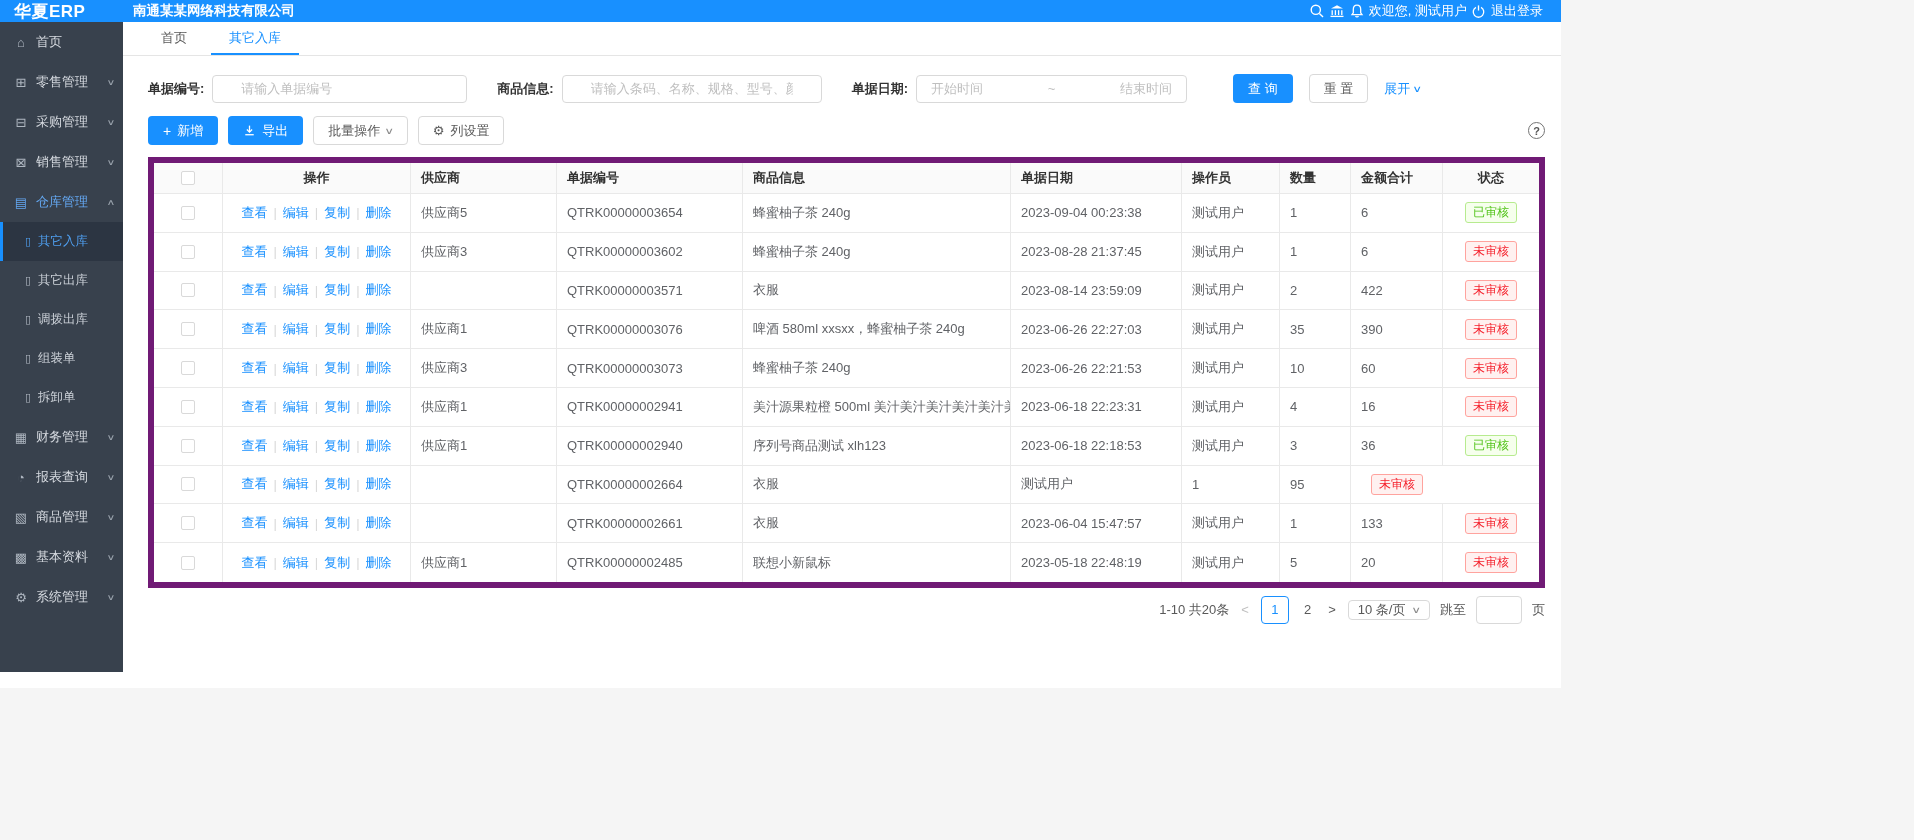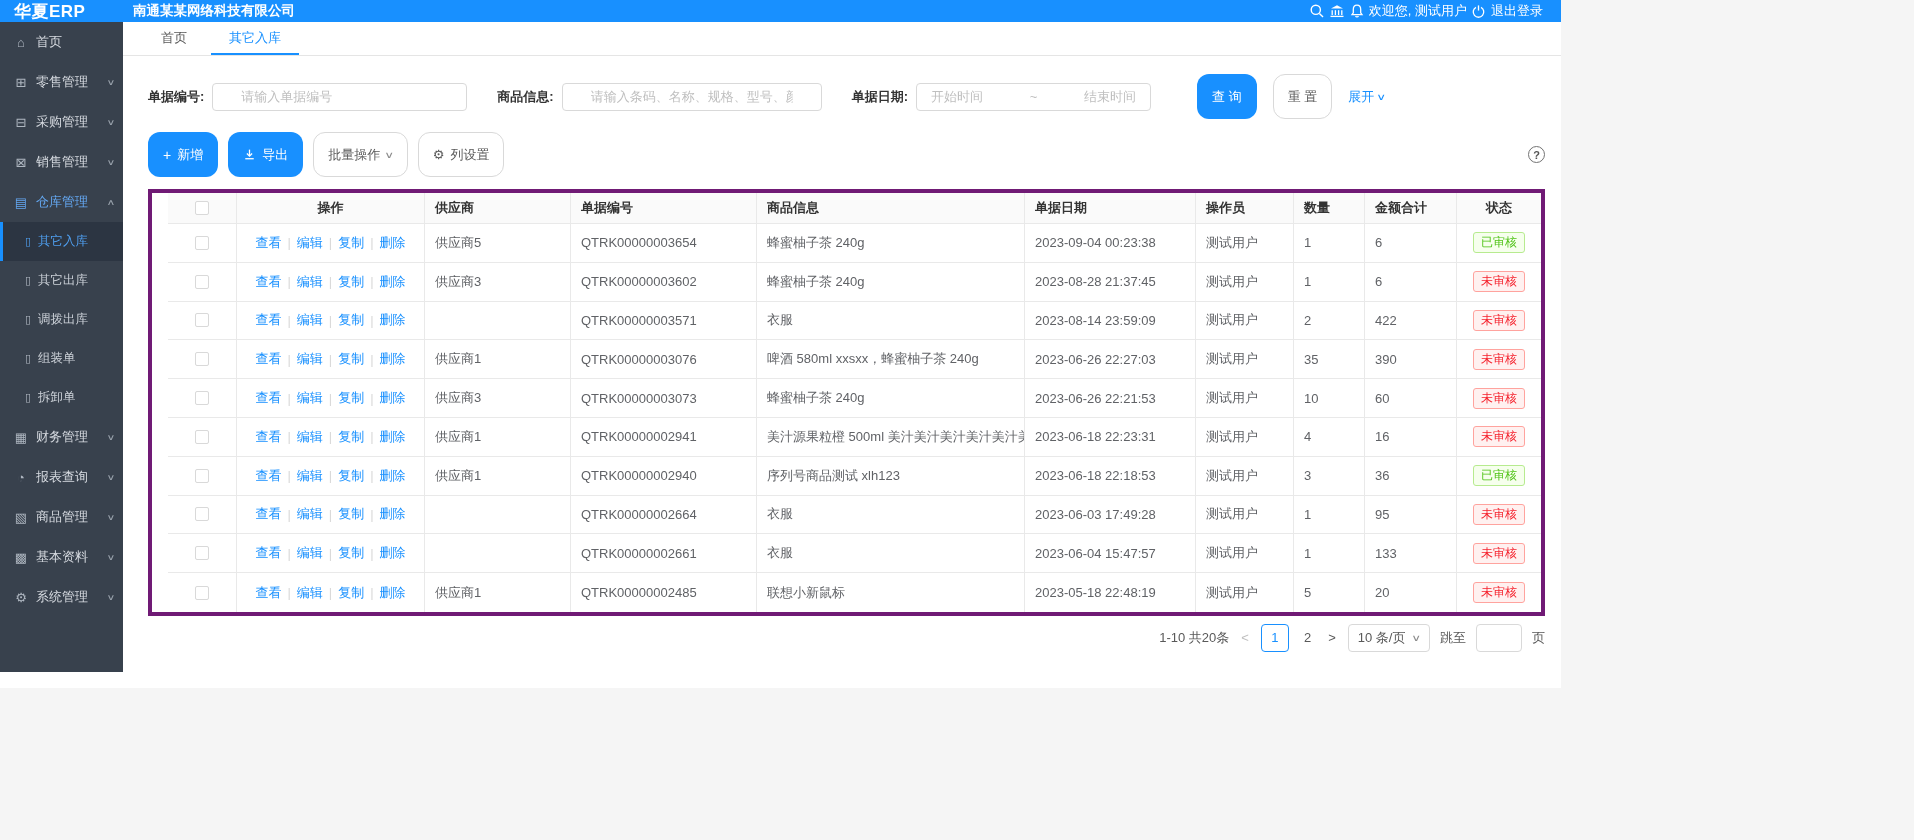--- a/index.html
+++ b/index.html
@@ -35,58 +35,58 @@
   .tab.active { color:#1890ff; border-bottom-color:#1890ff; }
   .content { padding:0 16px 0 25px; position:relative; }
 
   
   .filters { display:flex; align-items:center; margin-top:18px; font-size:13px; }
   .flabel { font-weight:bold; color:#333; margin-right:8px; white-space:nowrap; }
   .finput { height:28px; border:1px solid #d9d9d9; border-radius:4px; padding:0 28px; font-size:13px; color:#333; font-family:inherit; background:#fff; outline:none; }
   .finput::placeholder { color:#bfbfbf; }
   .w255 { width:255px; } .w260 { width:260px; }
   .ml30 { margin-left:30px; } .ml16 { margin-left:16px; } .ml46 { margin-left:46px; }
-  .date-range { width:235px; height:28px; border:1px solid #d9d9d9; border-radius:4px; display:inline-flex; align-items:center; justify-content:space-between; padding:0 14px; color:#bfbfbf; font-size:13px; background:#fff; cursor:pointer; }
-  .btn { height:45px; border-radius:12px; font-size:13px; display:inline-flex; align-items:center; gap:6px; padding:2px 14px; border:1px solid transparent; cursor:pointer; font-family:inherit; white-space:nowrap; }
+  .date-range { width:271px; height:28px; border:1px solid #d9d9d9; border-radius:4px; display:inline-flex; align-items:center; justify-content:space-between; padding:0 14px; color:#bfbfbf; font-size:13px; background:#fff; cursor:pointer; }
+  .btn { height:29px; border-radius:4px; font-size:13px; display:inline-flex; align-items:center; gap:6px; padding:2px 14px; border:1px solid transparent; cursor:pointer; font-family:inherit; white-space:nowrap; }
   .btn.primary { background:#1890ff; color:#fff; }
   .btn.default { background:#fff; border-color:#d9d9d9; color:#595959; }
   .expand { color:#1890ff; display:inline-flex; align-items:center; gap:4px; cursor:pointer; white-space:nowrap; }
   .chev { font-size:9px; transform:scaleX(1.5); }
   .chev.gray { color:#8c8c8c; }
   .bico { font-size:14px; line-height:1; }
   .dl-icon svg { display:block; }
   .gear { font-size:13px; color:#595959; line-height:1; }
 
   
   .toolbar { margin-top:13px; display:flex; align-items:center; gap:10px; }
   .help { margin-left:auto; width:17px; height:17px; border:1.5px solid #737373; border-radius:50%; display:flex; align-items:center; justify-content:center; font-size:11px; color:#555; font-weight:bold; cursor:pointer; }
 
   
-  .table { margin-top:12px; border:4px solid #701a75; font-size:13px; color:#606266;padding-left:16px; }
+  .table { margin-top:12px; border:6px solid #701a75; font-size:13px; color:#606266; }
   .thead, .trow { display:grid; grid-template-columns:69px 188px 146px 186px 268px 171px 98px 71px 92px minmax(0,1fr); }
   .thead { background:#fafafa; height:31px; border-bottom:1px solid #e9e9e9; color:#333; font-weight:bold; }
   .th, .td { display:flex; align-items:center; padding:0 10px; border-right:1px solid #e9e9e9; overflow:hidden; white-space:nowrap; }
   .th:last-child, .td:last-child { border-right:none; }
   .trow { height:38.8px; border-bottom:1px solid #e9e9e9; background:#fff; }
   .trow:last-child { border-bottom:none; }
   .c-center { justify-content:center; }
   .checkbox { width:14px; height:14px; border:1px solid #d9d9d9; border-radius:2px; background:#fff; display:inline-block; cursor:pointer; }
   .oplink { color:#1890ff; cursor:pointer; }
   .opsep { color:#d9d9d9; margin:0 6px; }
   .badge { font-size:12px; padding:1px 7px; border-radius:3px; border:1px solid; line-height:17px; }
   .badge.approved { color:#52c41a; border-color:#b7eb8f; background:#f6ffed; }
   .badge.pending { color:#f5222d; border-color:#ffa39e; background:#fff1f0; }
 
   
   .pagination { display:flex; align-items:center; justify-content:flex-end; gap:10px; margin-top:8px; font-size:13px; color:#595959; }
   .pg-prev { color:#bfbfbf; cursor:default; padding:0 2px; }
   .pg-next { color:#595959; cursor:pointer; padding:0 2px; }
   .pg-num.active { width:28px; height:28px; border:1px solid #1890ff; color:#1890ff; border-radius:4px; display:inline-flex; align-items:center; justify-content:center; background:#fff; cursor:pointer; }
   .pg-num.plain { padding:0 5px; cursor:pointer; }
-  .pg-select { height:28px; border:1px solid #d9d9d9; border-radius:4px; display:inline-flex; align-items:center; gap:8px; padding:0 9px; background:#fff; cursor:pointer; }
+  .pg-select { height:20px; border:1px solid #d9d9d9; border-radius:4px; display:inline-flex; align-items:center; gap:8px; padding:0 9px; background:#fff; cursor:pointer; }
   .pg-jump { width:46px; height:28px; border:1px solid #d9d9d9; border-radius:4px; outline:none; font-family:inherit; padding:0 6px; }
 </style>
 </head>
 <body>
 
 <div class="app">
 
   <header class="topbar">
     <div class="logo">华夏ERP</div>
     <div class="company">南通某某网络科技有限公司</div>
@@ -450,21 +450,20 @@
                   <span class="opsep">|</span>
                   <span class="oplink">编辑</span>
                   <span class="opsep">|</span>
                   <span class="oplink">复制</span>
                   <span class="opsep">|</span>
                   <span class="oplink">删除</span>
                 </div>
                 <div class="td"></div>
                 <div class="td">QTRK00000002664</div>
                 <div class="td">衣服</div>
-                <div class="td">2023-06-03 17:49:28</div>
                 <div class="td">测试用户</div>
                 <div class="td">1</div>
                 <div class="td">95</div>
                 <div class="td c-center">
                   <span class="badge pending">未审核</span>
                 </div>
               </div>
               <div class="trow">
                 <div class="td c-center">
                   <span class="checkbox"></span>

